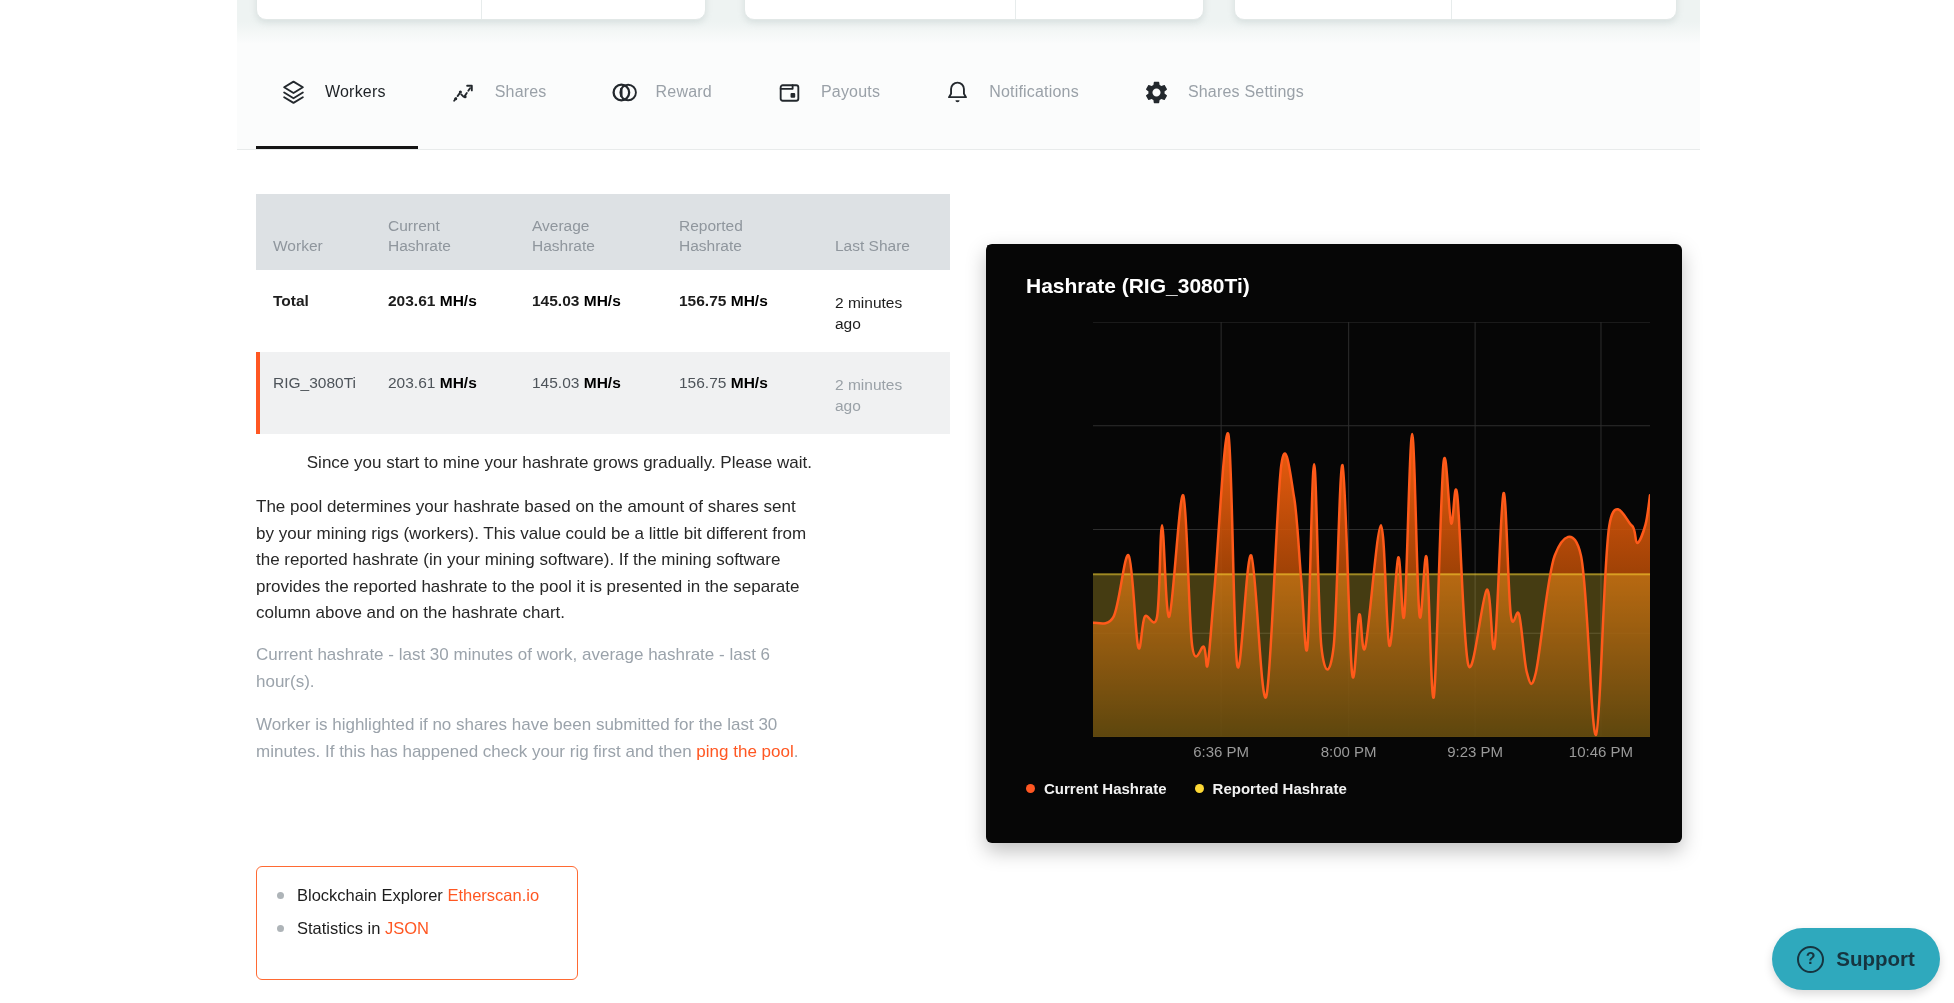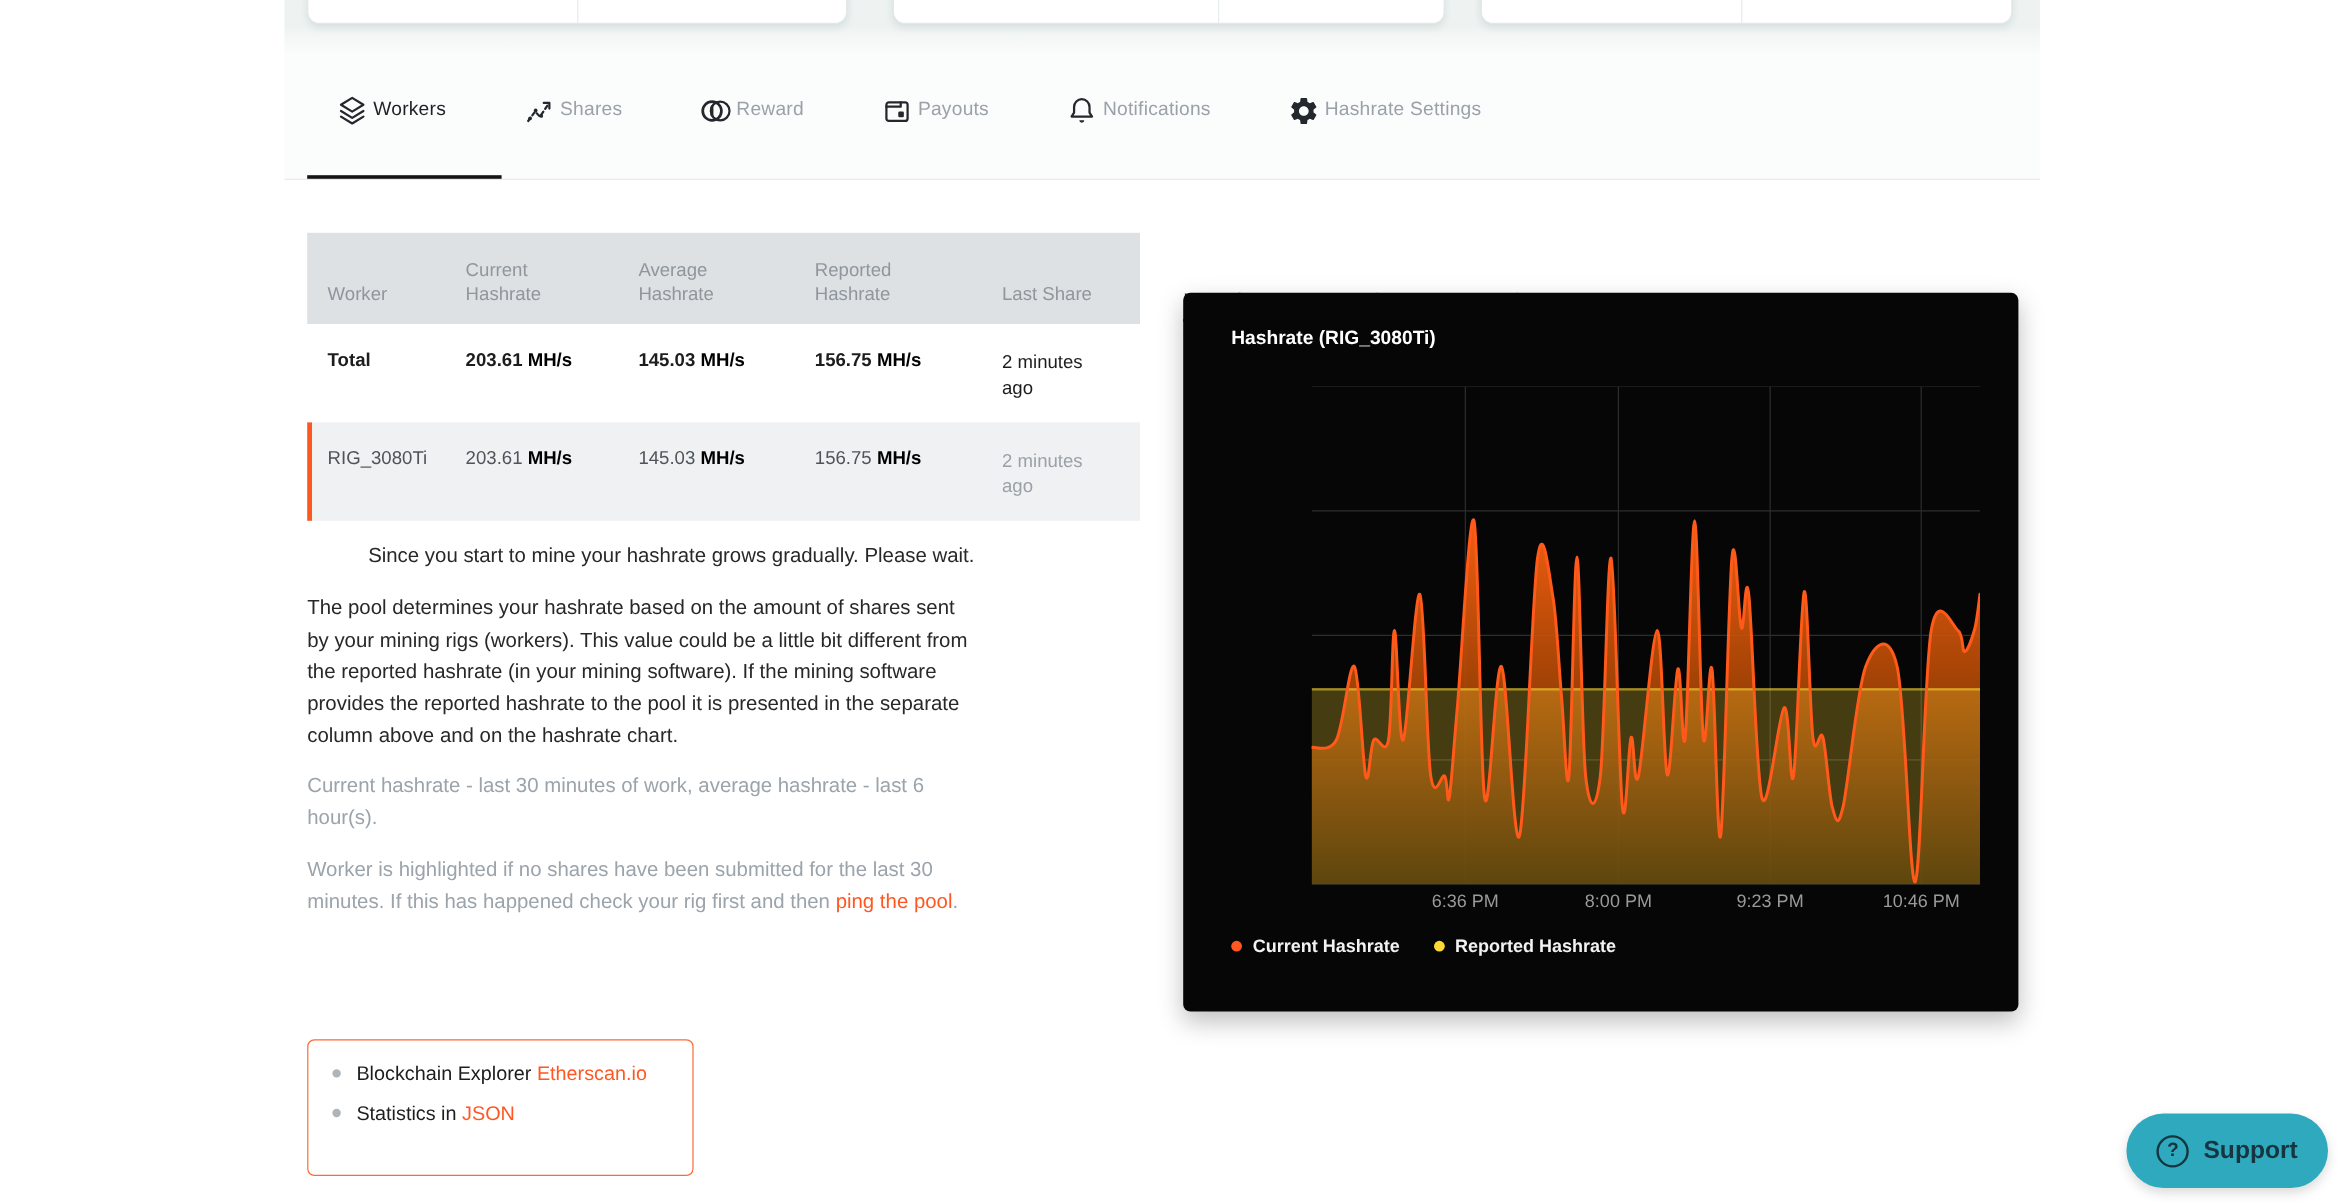--- a/index.html
+++ b/index.html
@@ -11,21 +11,21 @@
   .top-band { position:absolute; left:237px; top:0; width:1463px; height:150px;
     background:linear-gradient(#eef3f2 0px, #eef3f2 22px, #fbfcfc 44px, #fbfcfc 100%);
     border-bottom:1px solid #e8ebeb; }
   .stub-card { position:absolute; top:-14px; height:34px; background:#fff;
     border:1px solid #e2e8e7; border-radius:0 0 10px 10px;
     box-shadow:0 3px 6px rgba(140,160,160,.22); }
   .stub-card .divider { position:absolute; top:0; bottom:0; width:1px; background:#e7ecec; }
 
   
   .tabbar { position:absolute; left:280px; top:56px; height:72px; display:flex; align-items:center; gap:64px; }
-  .tab { display:flex; align-items:center; gap:4px; cursor:pointer; }
+  .tab { display:flex; align-items:center; gap:18px; cursor:pointer; }
   .tab svg { width:27px; height:27px; stroke:#23282d; fill:none; stroke-width:1.8;
     stroke-linejoin:round; stroke-linecap:round; flex:0 0 auto; }
   .tab .lbl { font-size:16px; color:#9aa1a8; letter-spacing:.2px; white-space:nowrap; }
   .tab.active .lbl { color:#1e2226; }
   .tab-underline { position:absolute; left:256px; top:146px; width:162px; height:3px; background:#151515; }
 
   
   .wtable { position:absolute; left:256px; top:194px; width:694px; font-size:15.5px; }
   .trow { display:grid; grid-template-columns:115px 144px 147px 156px 109px; padding-left:17px; }
   .thead { background:#dde1e4; height:76px; align-items:end; padding-bottom:14px; color:#8f969d; }
@@ -56,21 +56,21 @@
     position:relative; top:-2px; }
 
   
   .range-tabs { position:absolute; left:986px; top:194px; display:flex; gap:36px; font-size:16.5px;margin-top:48px; }
   .range-tab { color:#9aa1a8; cursor:pointer; padding-bottom:5px; }
   .range-tab.active { color:#141414; border-bottom:2px solid #141414; }
 
   
   .chart-panel { position:absolute; left:986px; top:244px; width:696px; height:599px;
     background:#060606; border-radius:6px; box-shadow:0 8px 20px rgba(0,0,0,.25); }
-  .chart-title { position:absolute; left:40px; top:30px; color:#ffffff; font-size:16px; font-weight:bold; }
+  .chart-title { position:absolute; left:40px; top:30px; color:#ffffff; font-size:21px; font-weight:bold; }
   .plot-svg { position:absolute; left:107px; top:78px; }
   .y-labels { position:absolute; left:0; top:78px; width:97px; height:415px; }
   .y-labels .yl { position:absolute; right:0; transform:translateY(-50%); color:#8f8f8f; font-size:15px; }
   .x-labels { position:absolute; left:107px; top:499px; width:557px; height:22px; }
   .x-labels .xl { position:absolute; width:100px; text-align:center; color:#9a9a9a; font-size:15px; }
   .legend { position:absolute; left:40px; top:536px; display:flex; gap:28px; align-items:center; }
   .legend .li { display:flex; align-items:center; gap:9px; }
   .legend .ldot { width:9px; height:9px; border-radius:50%; }
   .legend .ltext { color:#f2f2f2; font-size:15px; font-weight:bold; }
 
@@ -139,21 +139,21 @@
       <svg viewBox="0 0 26 26">
         <path d="M13 3.5 a6.2 6.2 0 0 1 6.2 6.2 v4.6 l2 3.2 H4.8 l2-3.2 v-4.6 A6.2 6.2 0 0 1 13 3.5 Z"></path>
         <path d="M11 20.5 a2 2 0 0 0 4 0 Z" fill="#23282d" stroke="none"></path>
       </svg>
       <span class="lbl">Notifications</span>
     </div>
     <div class="tab">
       <svg viewBox="0 0 24 24" style="stroke:none; fill:#23282d;">
         <path d="M19.14 12.94c.04-.3.06-.61.06-.94 0-.32-.02-.64-.07-.94l2.03-1.58c.18-.14.23-.41.12-.61l-1.92-3.32c-.12-.22-.37-.29-.59-.22l-2.39.96c-.5-.38-1.03-.7-1.62-.94l-.36-2.54c-.04-.24-.24-.41-.48-.41h-3.84c-.24 0-.43.17-.47.41l-.36 2.54c-.59.24-1.13.57-1.62.94l-2.39-.96c-.22-.08-.47 0-.59.22L2.74 8.87c-.12.21-.08.47.12.61l2.03 1.58c-.05.3-.09.63-.09.94s.02.64.07.94l-2.03 1.58c-.18.14-.23.41-.12.61l1.92 3.32c.12.22.37.29.59.22l2.39-.96c.5.38 1.03.7 1.62.94l.36 2.54c.05.24.24.41.48.41h3.84c.24 0 .44-.17.47-.41l.36-2.54c.59-.24 1.13-.56 1.62-.94l2.39.96c.22.08.47 0 .59-.22l1.92-3.32c.12-.22.07-.47-.12-.61l-2.01-1.58zM12 15.6c-1.98 0-3.6-1.62-3.6-3.6s1.62-3.6 3.6-3.6 3.6 1.62 3.6 3.6-1.62 3.6-3.6 3.6z"></path>
       </svg>
-      <span class="lbl">Hashrate Settings</span>
+      <span class="lbl">Shares Settings</span>
     </div>
   </nav>
   <div class="tab-underline"></div>
 
   <div class="wtable">
     <div class="trow thead">
       <div class="hcell"><span>Worker</span></div>
       <div class="hcell"><span>Current Hashrate</span></div>
       <div class="hcell"><span>Average Hashrate</span></div>
       <div class="hcell"><span>Reported Hashrate</span></div>

